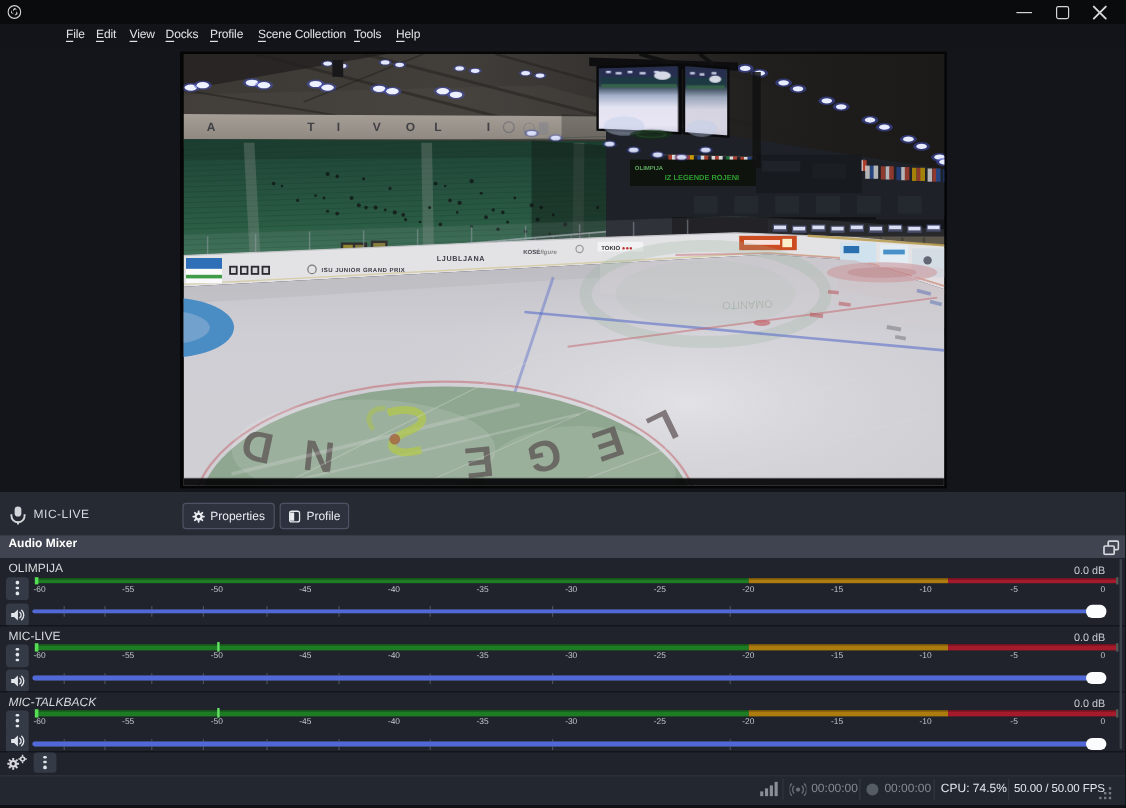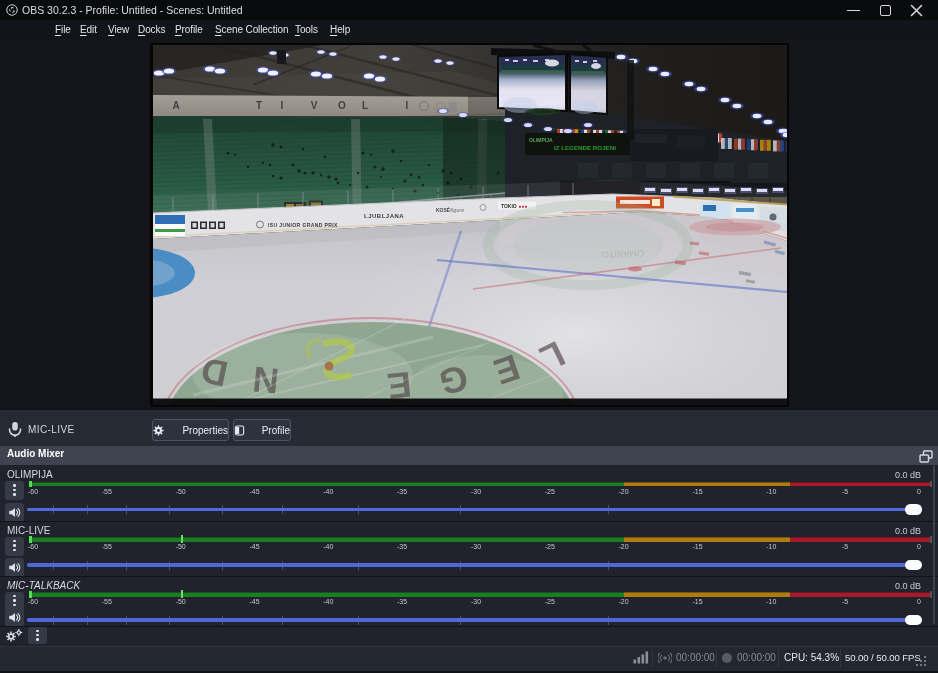--- a/index.html
+++ b/index.html
@@ -8,21 +8,21 @@
   .abs{position:absolute;}
   #titlebar{left:0;top:0;width:938px;height:20px;background:#0a0b0d;color:#dcdde0;}
   #titletext{left:22px;top:0;height:20px;line-height:21px;font-size:10.5px;color:#dcdde0;}
   #menubar{left:0;top:20px;width:938px;height:19px;background:#131419;}
   .mi{top:20px;height:19px;line-height:20px;font-size:10px;letter-spacing:-0.1px;color:#e2e3e7;margin-left:48px;}
   .mi u{text-decoration-thickness:1px;text-underline-offset:2px;}
   #central{left:0;top:39px;width:938px;height:371px;background:#14151a;}
   #prevedge{left:150px;top:43px;width:639px;height:364px;background:#050506;}
   #microw{left:0;top:410px;width:938px;height:36px;background:#262a33;}
   .btn{top:419px;height:22px;background:#2d323e;border:1px solid #4d5362;border-radius:3px;
-       color:#e9ebf0;font-size:10px;display:flex;align-items:center;justify-content:space-between;gap:4px;}
+       color:#e9ebf0;font-size:10px;display:flex;align-items:center;justify-content:center;gap:4px;}
   #mixhead{left:0;top:446px;width:938px;height:19px;background:#3f4450;}
   #mixbody{left:0;top:465px;width:938px;height:181px;background:#20232b;}
   #statusbar{left:0;top:646px;width:938px;height:25px;background:#23272f;border-top:1px solid #2e333b;}
   #bottomstrip{left:0;top:671px;width:938px;height:2px;background:#101115;}
   .chname{font-size:10px;color:#d6d9dd;}
   .chdb{font-size:9px;color:#c7cacf;}
   .sq{width:19px;height:19px;background:#343a46;border-radius:3px;}
   .sep{left:0;width:938px;height:1px;background:#10131a;}
   .ticklab{position:absolute;font-size:7px;color:#c3c7cd;transform:translateX(-50%);}
   .st{font-size:10px;color:#858b94;}
@@ -34,21 +34,20 @@
   <div class="abs" id="titlebar"></div>
   <svg class="abs" style="left:6px;top:4px;" width="12" height="12" viewBox="0 0 24 24">
 <circle cx="12" cy="12" r="10.5" fill="none" stroke="#cfcfd2" stroke-width="2"></circle>
 <path d="M12 5.5a4.2 4.2 0 0 1 4 3 4.3 4.3 0 0 0-5.9 2.6A4.3 4.3 0 0 1 12 5.5zM6.4 13.7a4.2 4.2 0 0 1 1.5-4.8 4.3 4.3 0 0 0 3.3 5.5 4.3 4.3 0 0 1-4.8-.7zM17.3 14.9a4.2 4.2 0 0 1-5.4 1.9 4.3 4.3 0 0 0 2.7-5.9 4.3 4.3 0 0 1 2.7 4z" fill="#cfcfd2"></path>
 </svg>
 <div class="abs" style="left:847px;top:9.5px;width:13px;height:1.8px;background:#d6d6d9;"></div>
 <div class="abs" style="left:880px;top:4.5px;width:11px;height:11px;border:1.6px solid #d6d6d9;border-radius:2px;"></div>
 <svg class="abs" style="left:910px;top:4px;" width="13" height="13" viewBox="0 0 13 13">
 <path d="M1.5 1.5 L11.5 11.5 M11.5 1.5 L1.5 11.5" stroke="#d6d6d9" stroke-width="1.6" stroke-linecap="round"></path>
 </svg>
-  <div class="abs" id="titletext">OBS 30.2.3 - Profile: Untitled - Scenes: Untitled</div>
   <div class="abs" id="menubar"></div>
   <div class="abs mi" style="left:7px;"><u>F</u>ile</div>
   <div class="abs mi" style="left:32px;"><u>E</u>dit</div>
   <div class="abs mi" style="left:60px;"><u>V</u>iew</div>
   <div class="abs mi" style="left:90px;"><u>D</u>ocks</div>
   <div class="abs mi" style="left:127px;"><u>P</u>rofile</div>
   <div class="abs mi" style="left:167px;"><u>S</u>cene Collection</div>
   <div class="abs mi" style="left:247px;"><u>T</u>ools</div>
   <div class="abs mi" style="left:282px;"><u>H</u>elp</div>
   <div class="abs" id="central"></div>
@@ -799,21 +798,21 @@
 <svg class="abs" style="left:658px;top:652px;" width="14" height="12" viewBox="0 0 14 12">
 <circle cx="7" cy="6" r="1.8" fill="#6a6f76"></circle>
 <path d="M3.8 2.8a4.5 4.5 0 0 0 0 6.4 M10.2 2.8a4.5 4.5 0 0 1 0 6.4" fill="none" stroke="#6a6f76" stroke-width="1.1"></path>
 <path d="M1.9 0.9a7.2 7.2 0 0 0 0 10.2 M12.1 0.9a7.2 7.2 0 0 1 0 10.2" fill="none" stroke="#6a6f76" stroke-width="1.1"></path>
 </svg>
 <div class="abs st" style="left:676px;top:652px;">00:00:00</div>
 <div class="abs stsep" style="left:716px;"></div>
 <div class="abs" style="left:722px;top:653px;width:10px;height:10px;border-radius:50%;background:#565c64;"></div>
 <div class="abs st" style="left:737px;top:652px;">00:00:00</div>
 <div class="abs stsep" style="left:778px;"></div>
-<div class="abs" style="left:784px;top:652px;font-size:10px;color:#e4e8ed;">CPU: 54.3%</div>
+<div class="abs" style="left:784px;top:652px;font-size:10px;color:#e4e8ed;">CPU: 74.5%</div>
 <div class="abs stsep" style="left:840px;"></div>
 <div class="abs" style="left:845px;top:652px;font-size:9.6px;letter-spacing:-0.1px;color:#e4e8ed;">50.00 / 50.00 FPS</div>
 <div class="abs" style="left:924px;top:664px;width:2px;height:2px;background:#767b83;"></div>
 <div class="abs" style="left:924px;top:660px;width:2px;height:2px;background:#767b83;"></div>
 <div class="abs" style="left:924px;top:656px;width:2px;height:2px;background:#767b83;"></div>
 <div class="abs" style="left:920px;top:664px;width:2px;height:2px;background:#767b83;"></div>
 <div class="abs" style="left:920px;top:660px;width:2px;height:2px;background:#767b83;"></div>
 <div class="abs" style="left:916px;top:664px;width:2px;height:2px;background:#767b83;"></div>
   <div class="abs" id="bottomstrip"></div>
 </div>

